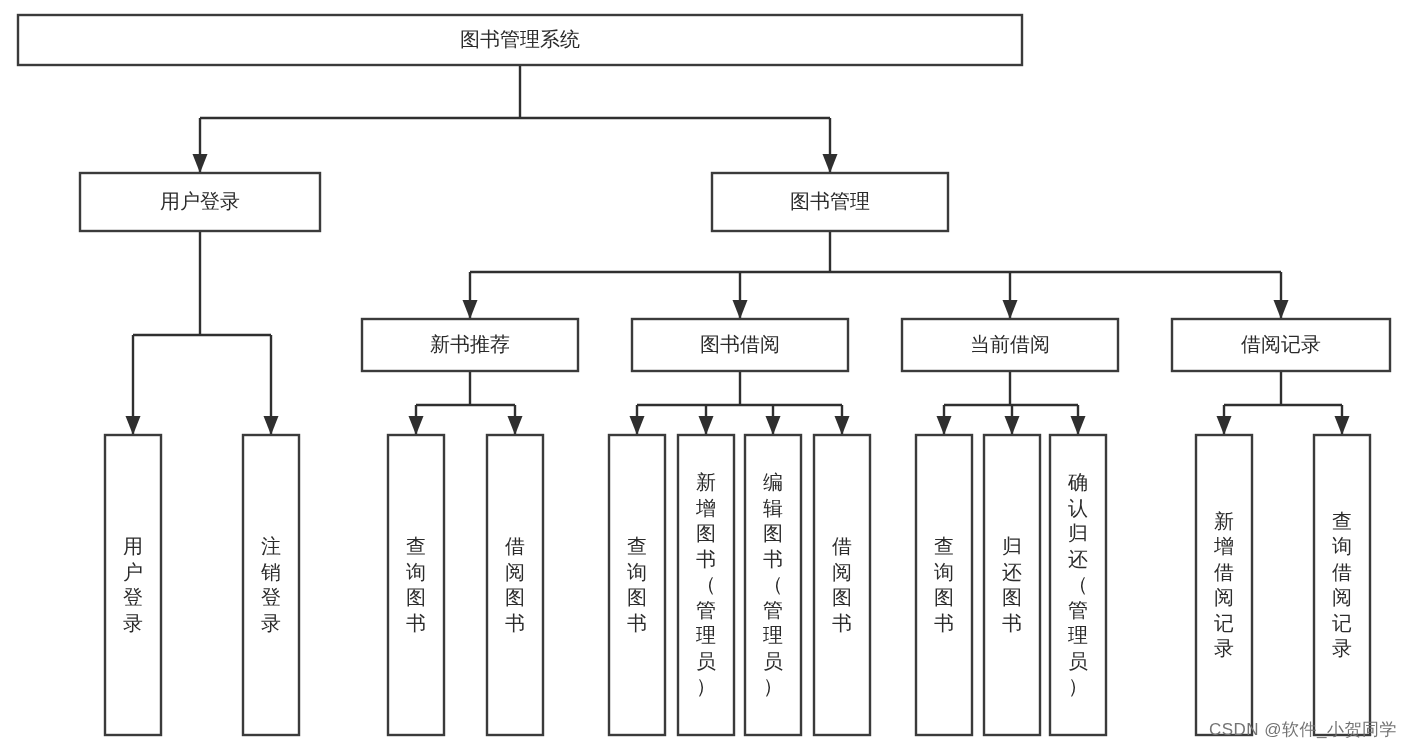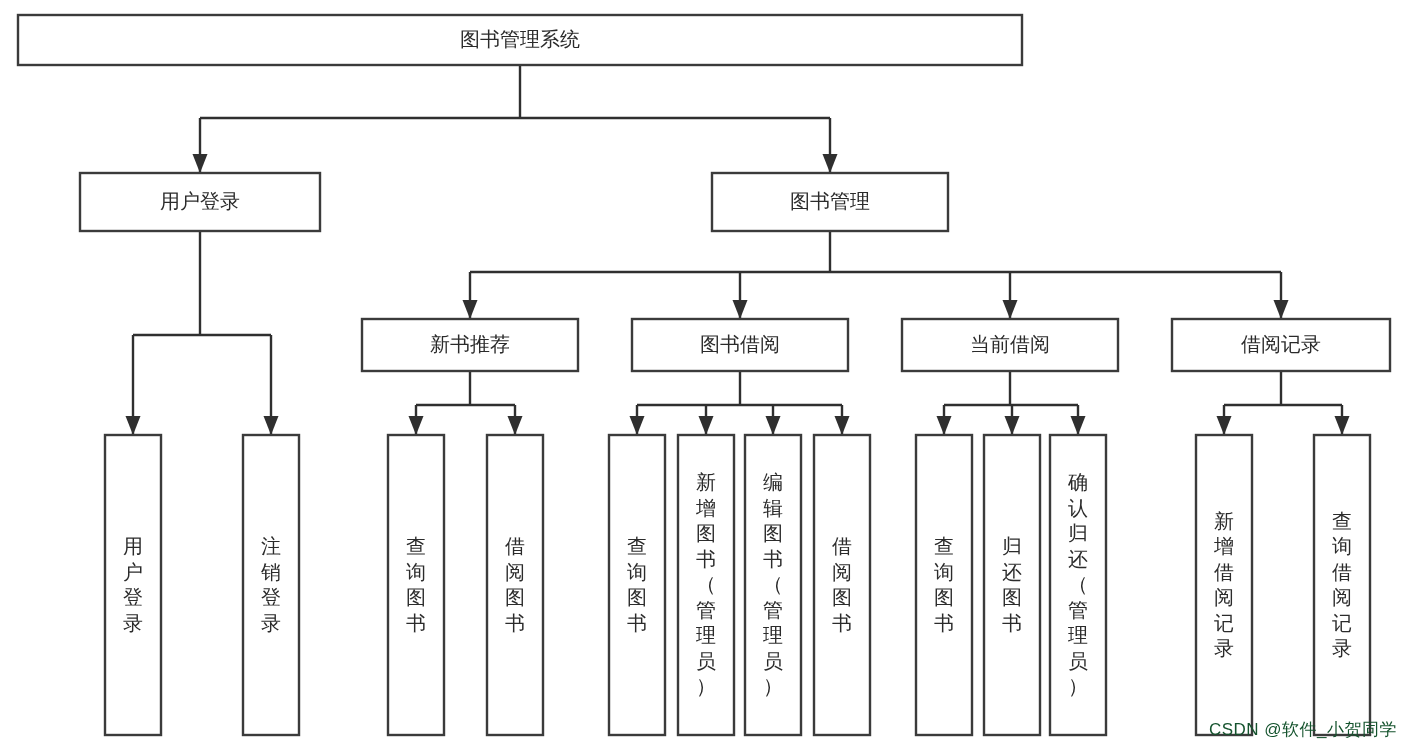--- a/index.html
+++ b/index.html
@@ -52,21 +52,21 @@
   .arrow-head {
     fill: #2f2f2f;
     stroke: none;
   }
   .watermark-text {
     position: absolute;
     right: 8px;
     bottom: 6px;
     font-family: "Liberation Sans", "DejaVu Sans", sans-serif;
     font-size: 17px;
-    color: #14532d;
+    color: #737373;
     letter-spacing: 0.5px;
     white-space: nowrap;
     user-select: none;
   }
 </style>
 </head>
 <body>
 
 <div id="diagram-root">
   <svg class="diagram-canvas" id="diagram-canvas" viewBox="0 0 1405 747" xmlns="http://www.w3.org/2000/svg">

